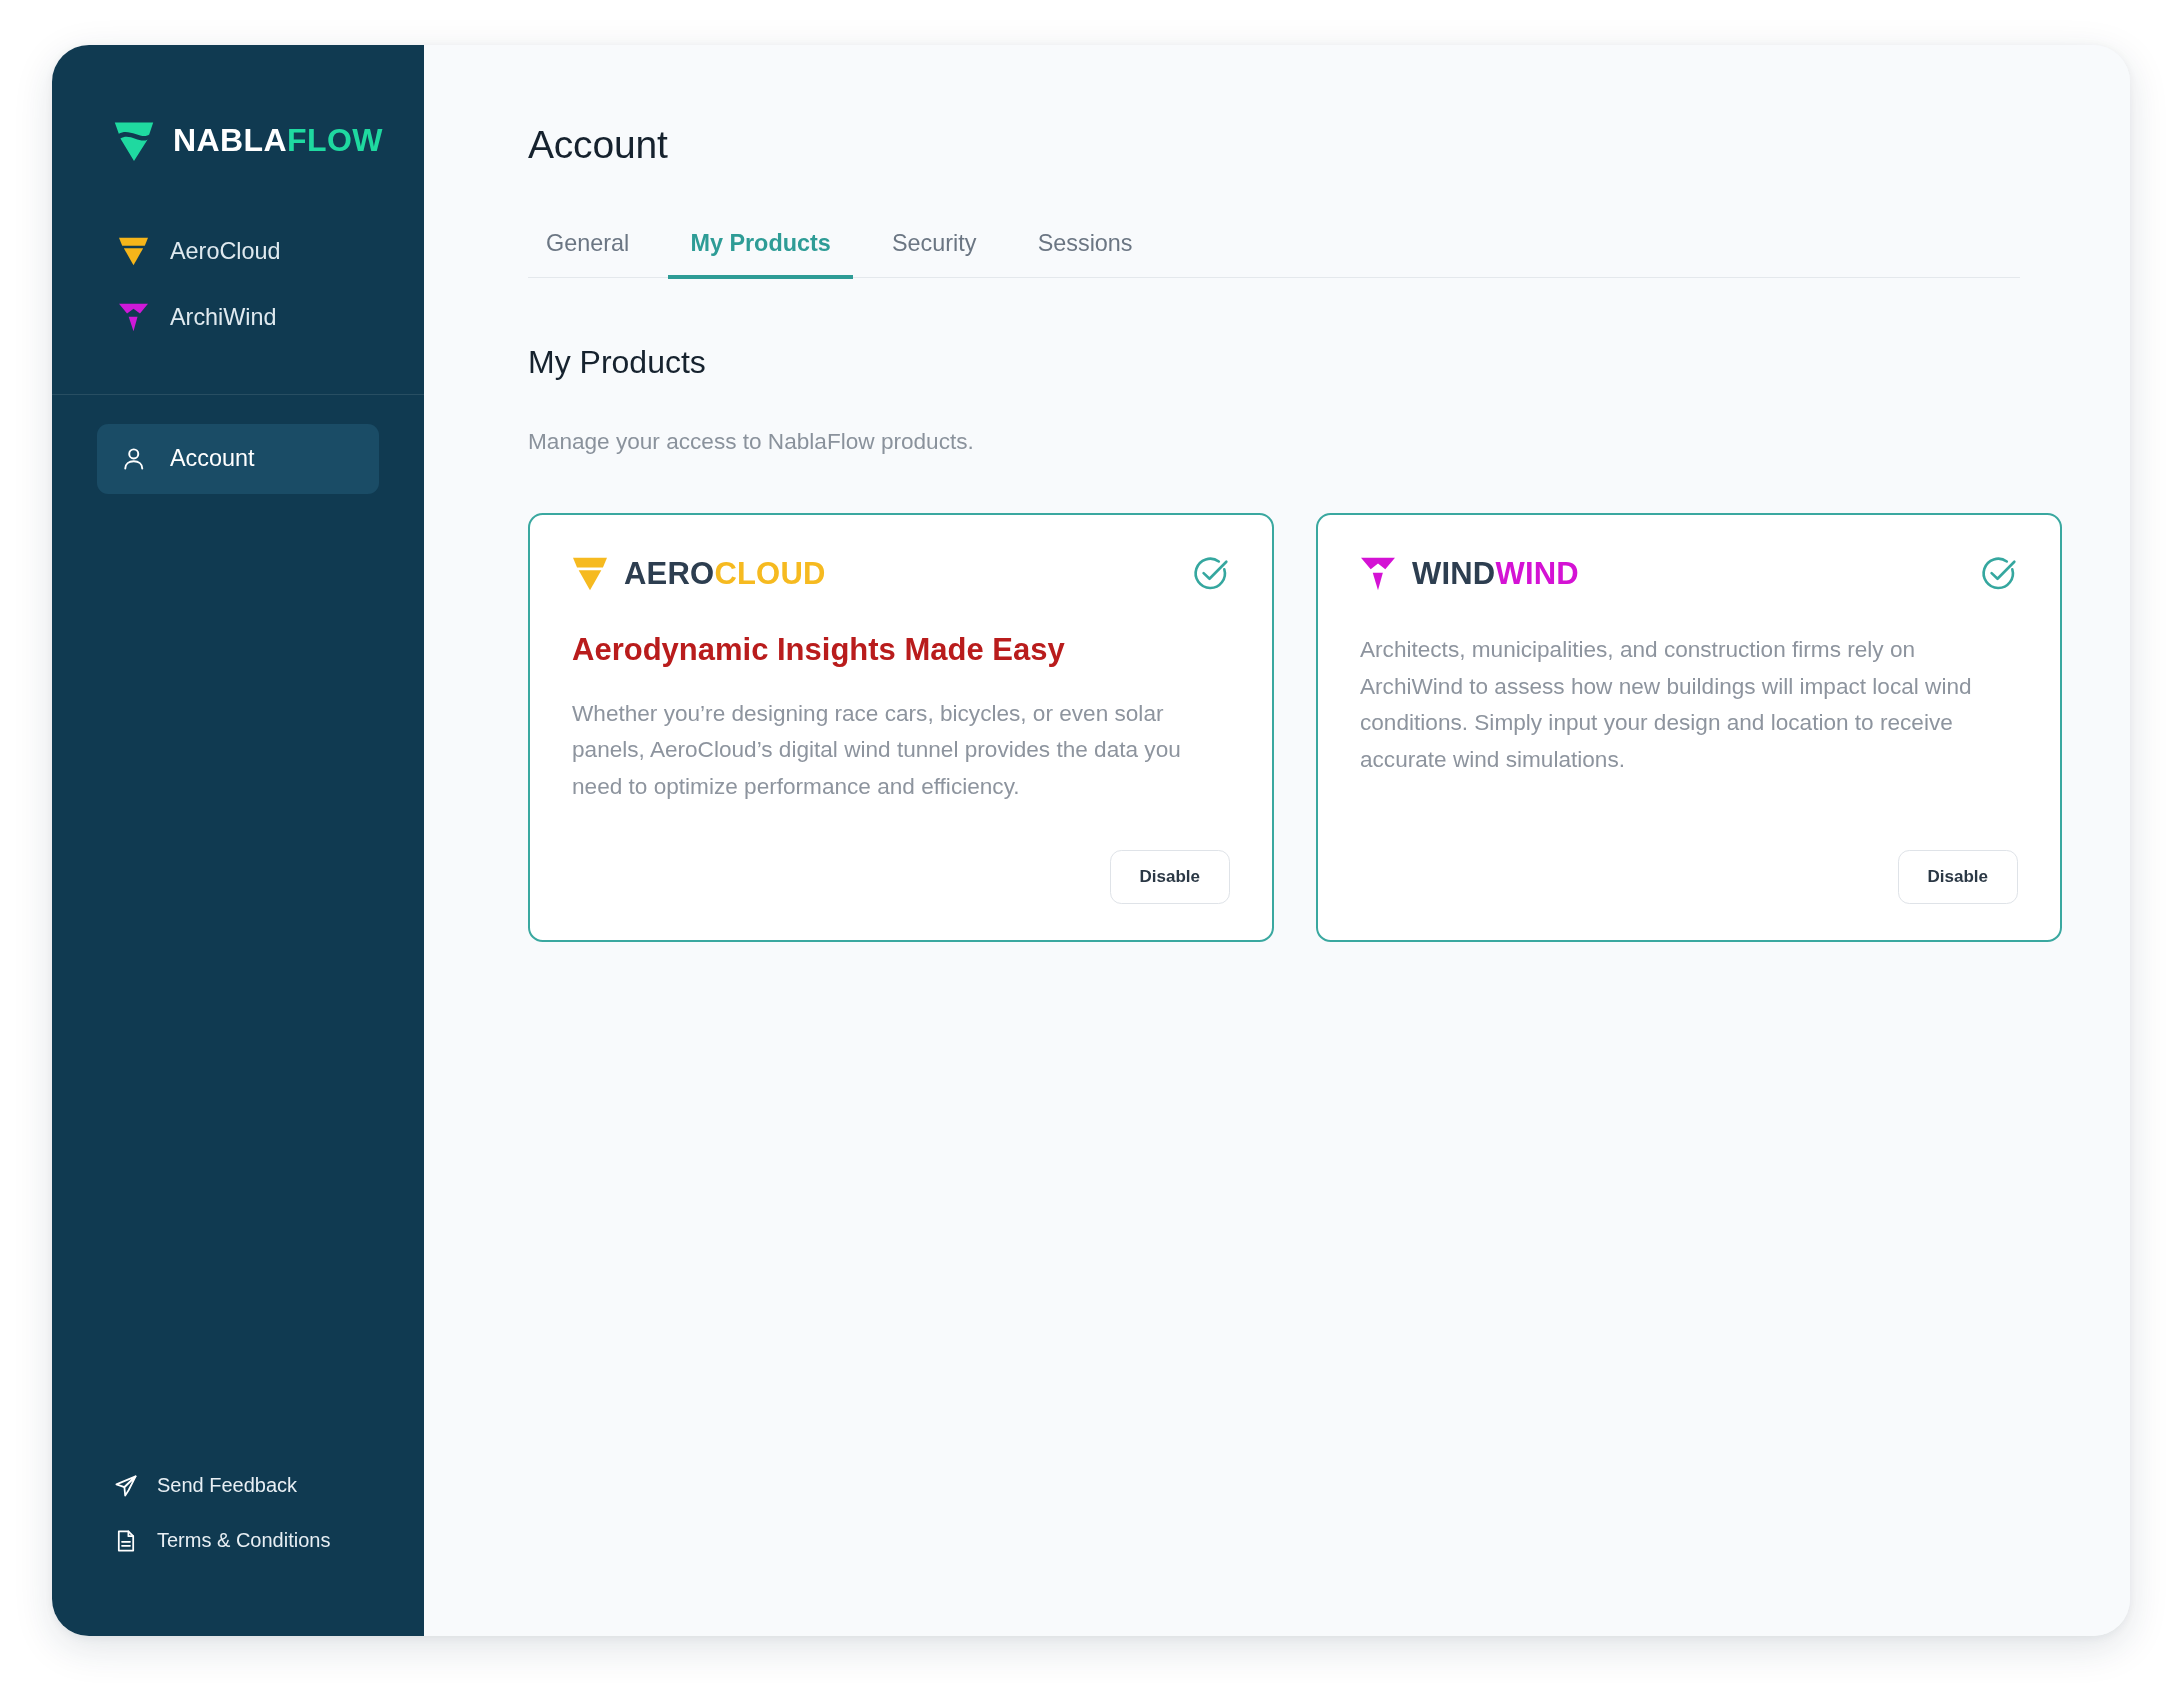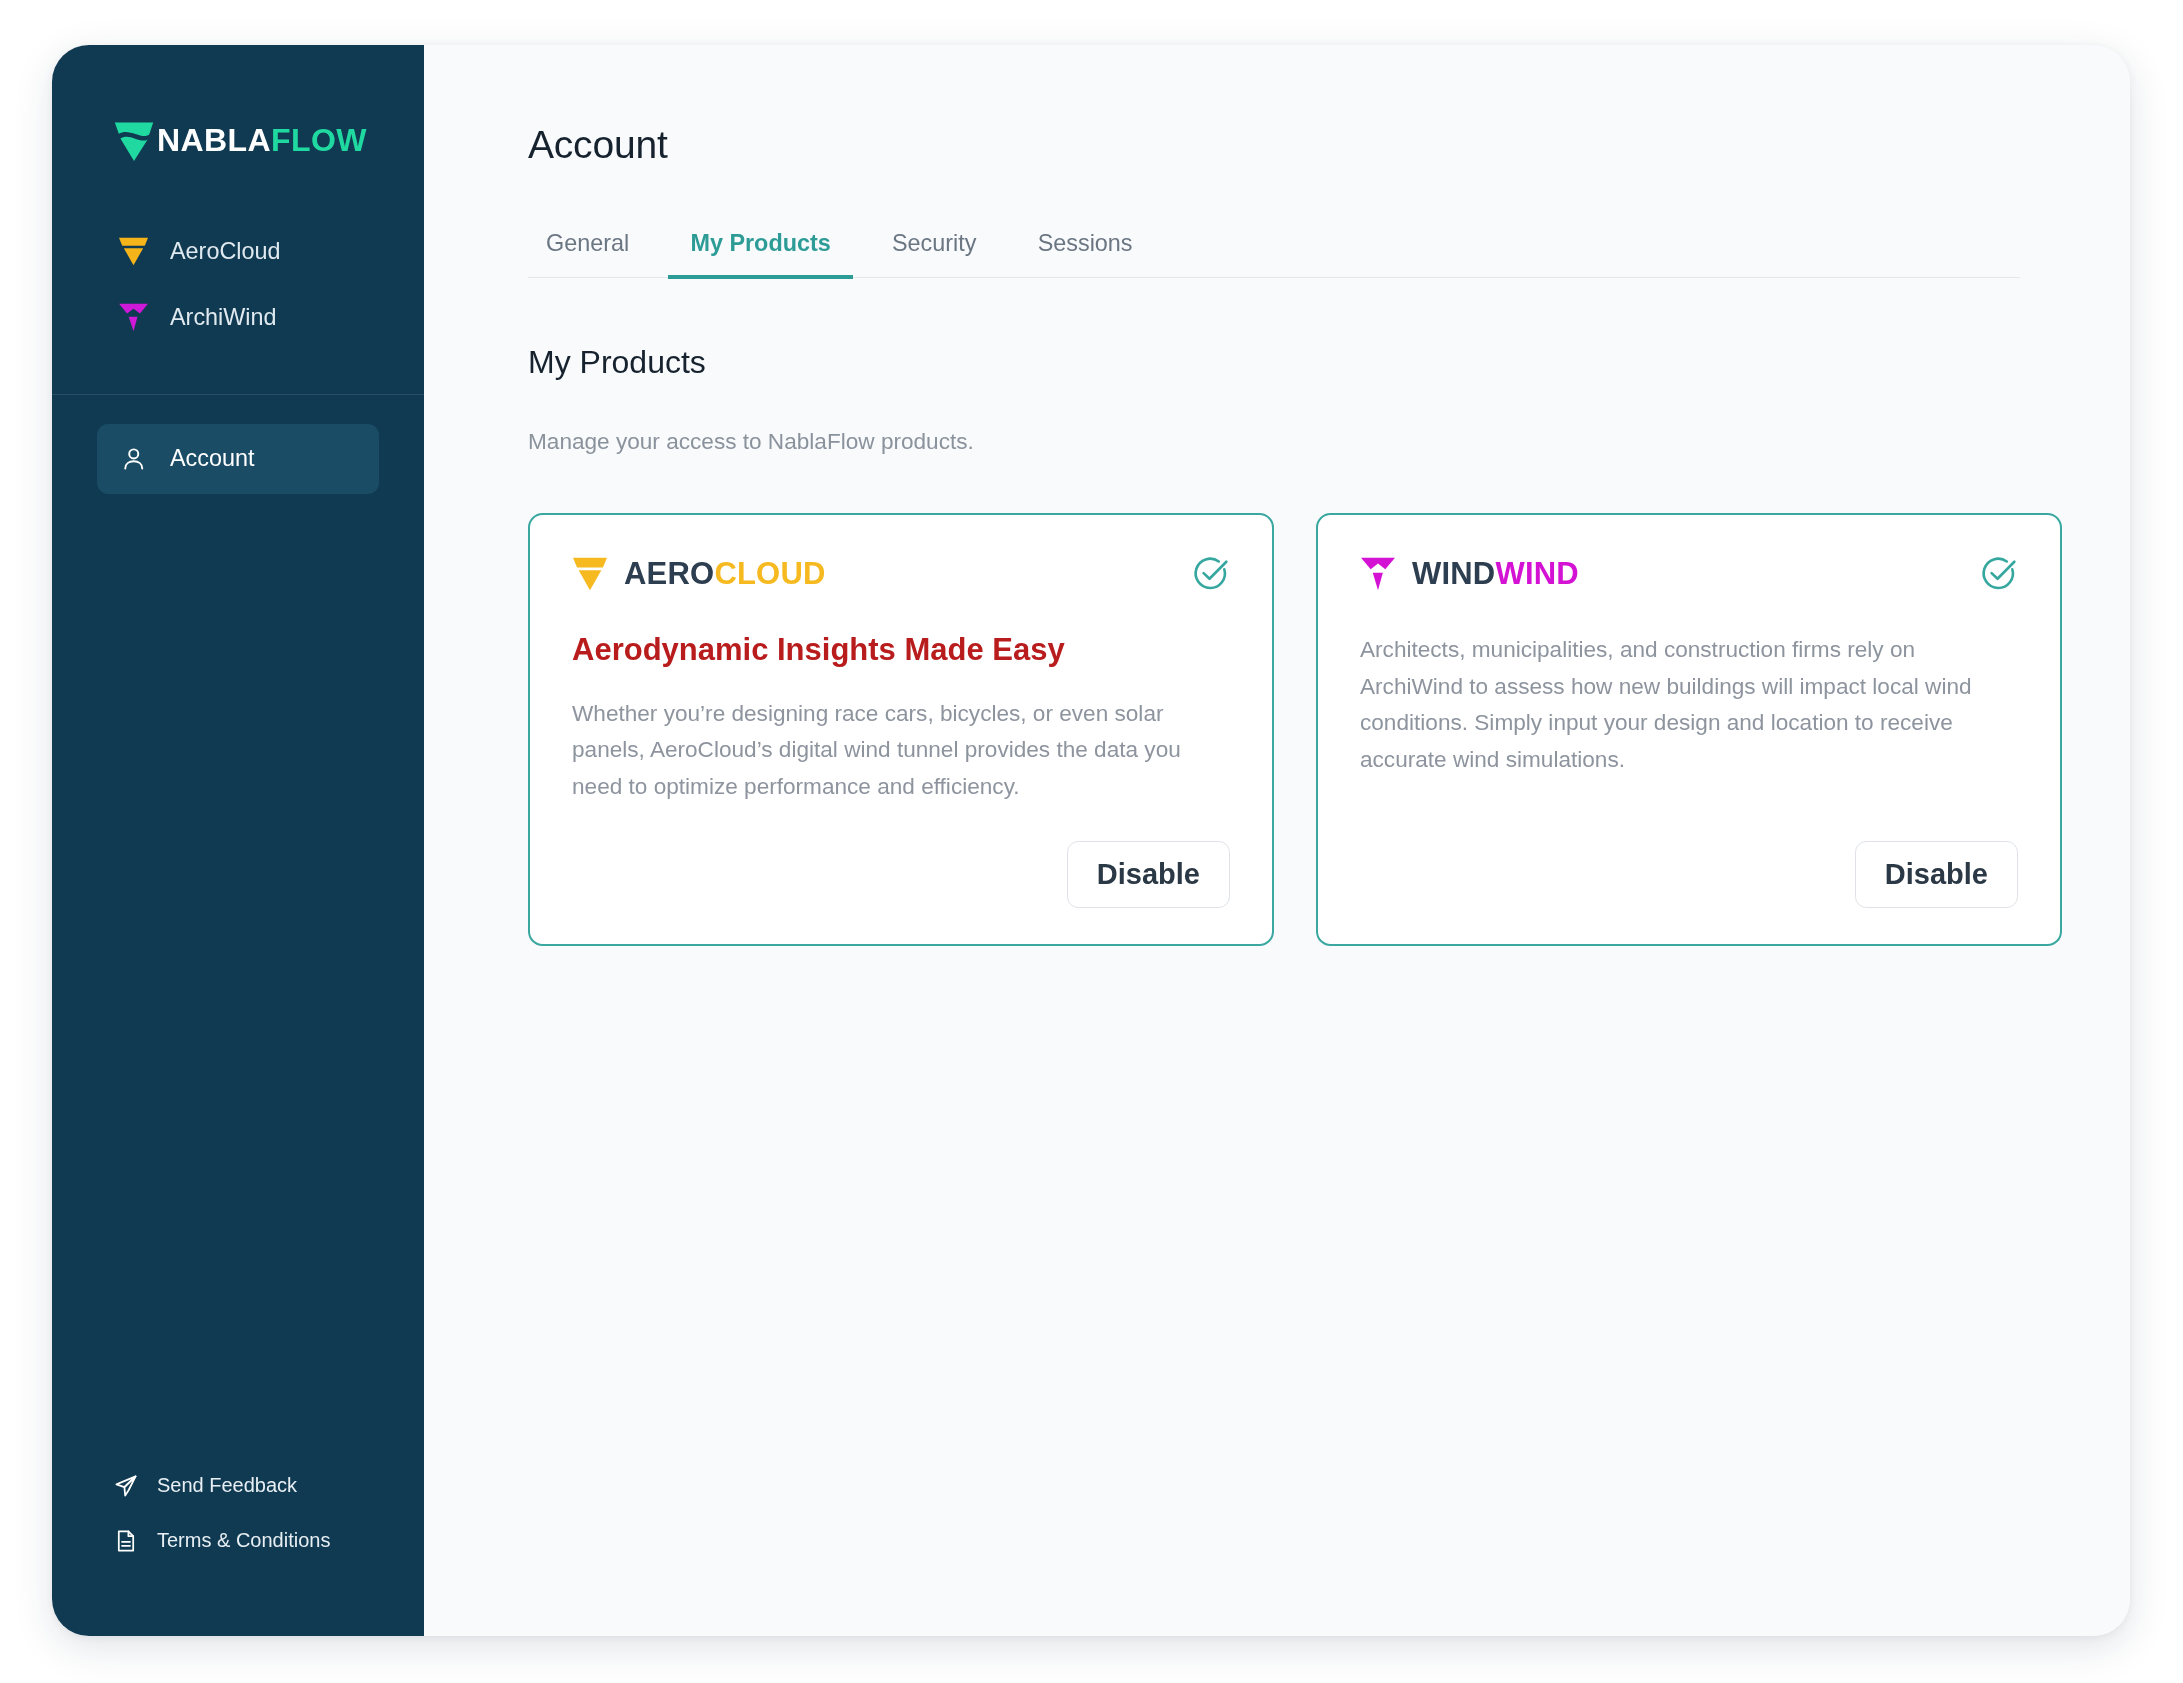--- a/index.html
+++ b/index.html
@@ -31,21 +31,21 @@
     flex: 0 0 372px;
     background: #103a51;
     display: flex;
     flex-direction: column;
     position: relative;
   }
 
   .brand {
     display: flex;
     align-items: center;
-    gap: 2px;
+    gap: 18px;
     padding: 70px 0 0 61px;
     height: 121px;
   }
   .brand-mark { width: 42px; height: 40px; flex: 0 0 42px; }
   .brand-text {
     font-size: 32px;
     font-weight: bold;
     letter-spacing: 0.4px;
     white-space: nowrap;
   }
@@ -201,21 +201,21 @@
   }
 
   .card-actions {
     margin-top: auto;
     display: flex;
     justify-content: flex-end;
     padding-top: 36px;
   }
   .btn-disable {
     font-family: "Liberation Sans", sans-serif;
-    font-size: 29px;
+    font-size: 17px;
     font-weight: bold;
     color: #2b3845;
     background: #ffffff;
     border: 1.6px solid #dfe3e8;
     border-radius: 11.3px;
     padding: 16px 29px;
     cursor: pointer;
   }
 </style>
 </head>

